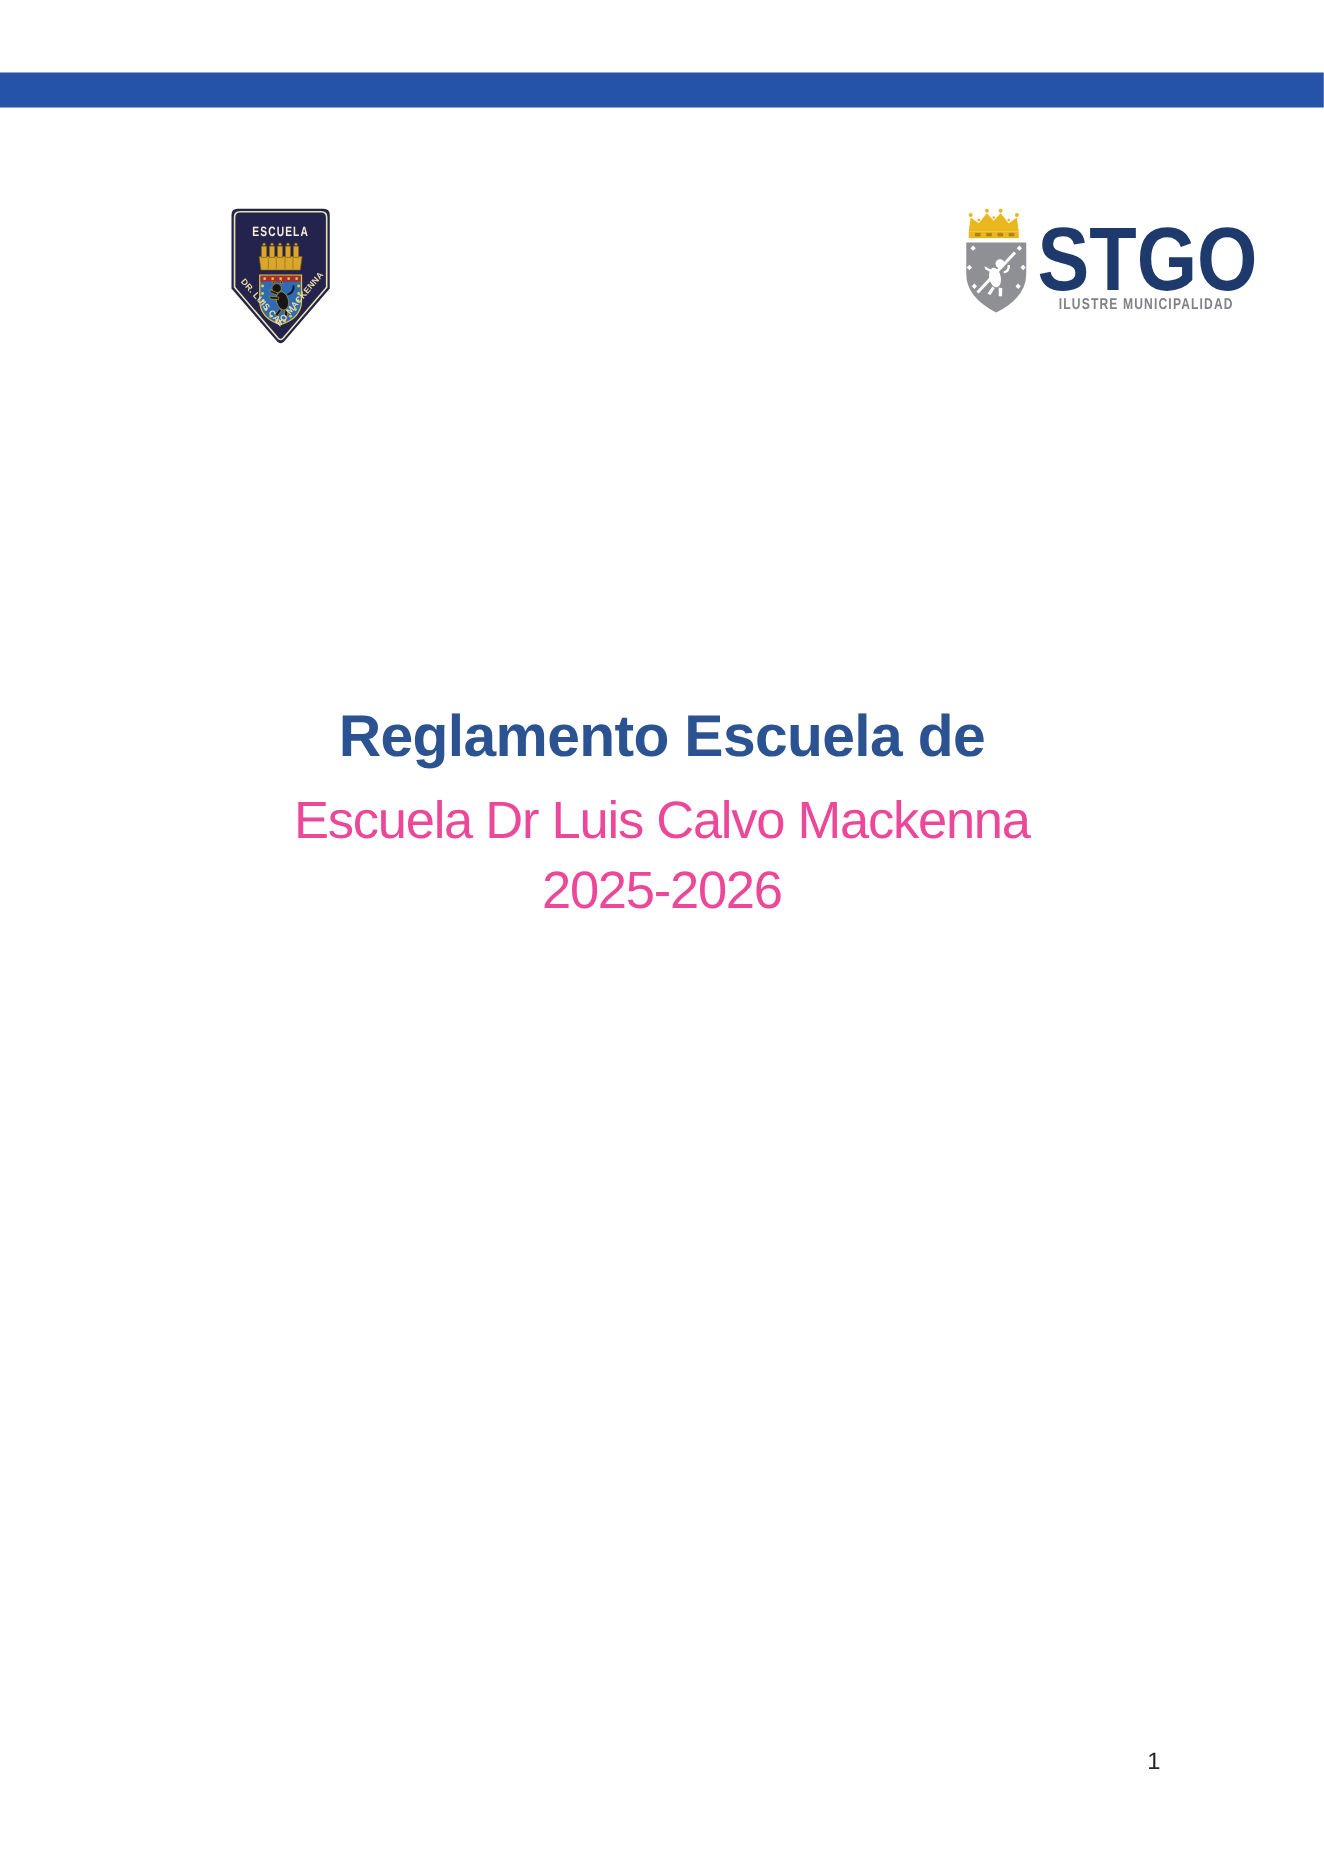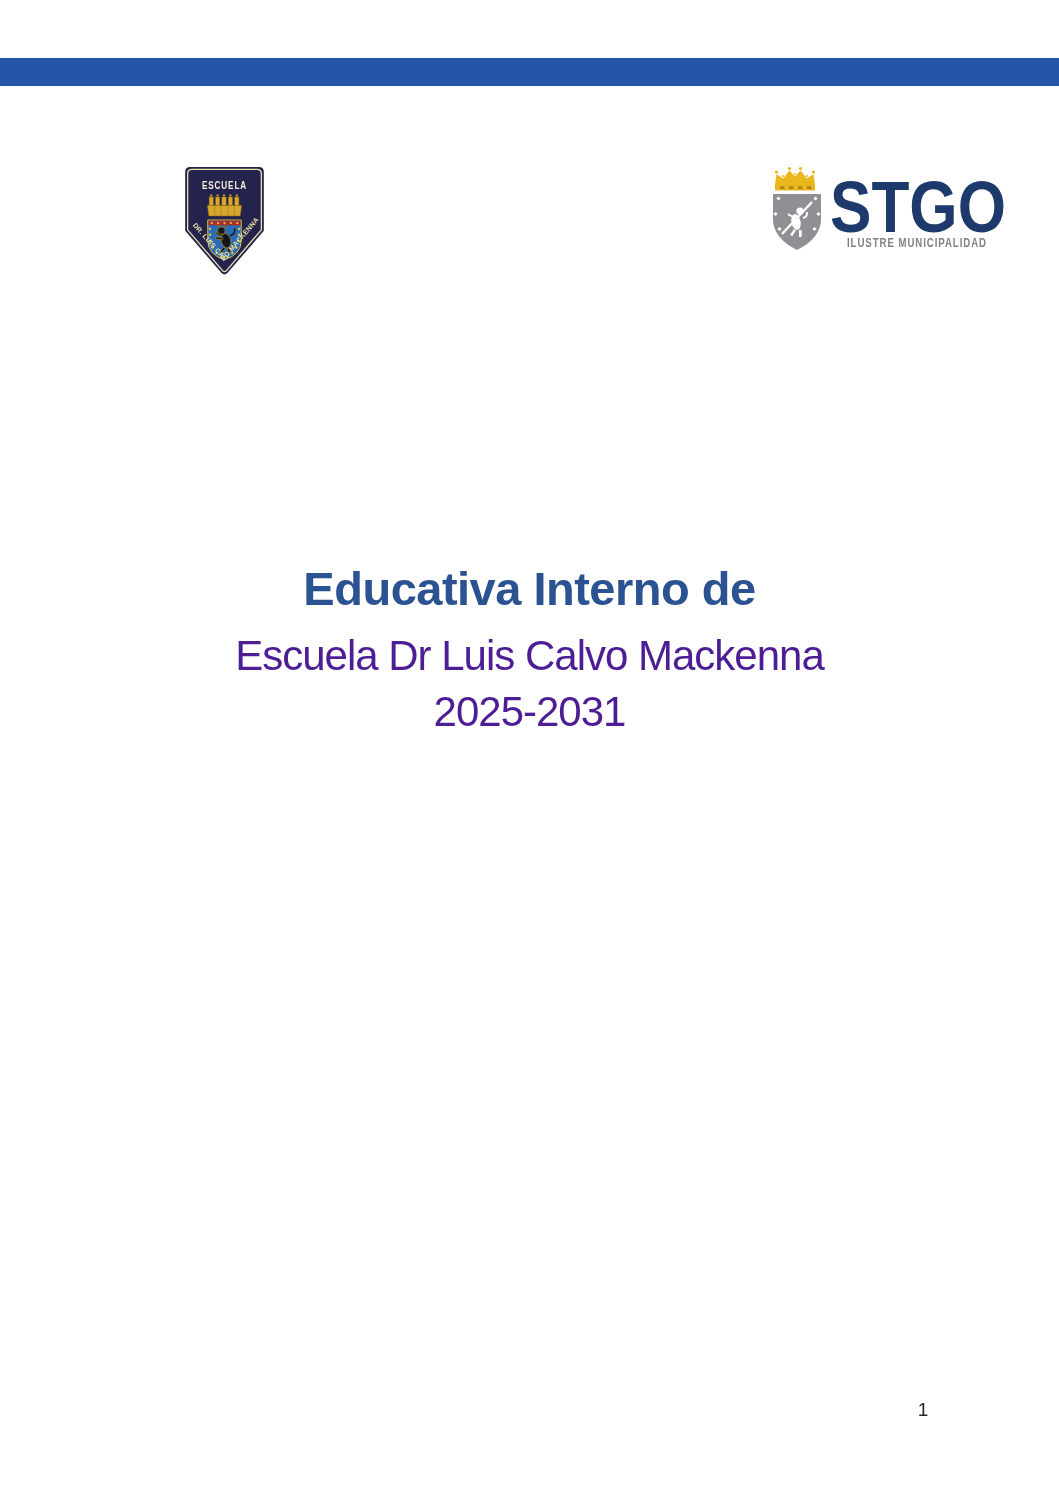--- a/index.html
+++ b/index.html
@@ -29,21 +29,21 @@
     width:1059px;text-align:center;
   }
   .title-line{
     font-size:47px;font-weight:700;
     color:#2B5291;line-height:65px;
     letter-spacing:-0.5px;
   }
   .subtitle-block{margin-top:7px;}
   .subtitle-line{
     font-size:42px;font-weight:400;
-    color:#4c1d95;line-height:56px;
+    color:#ec4899;line-height:56px;
     letter-spacing:-1px;
   }
   .page-number{
     position:absolute;left:905px;top:1399px;
     width:36px;text-align:center;
     font-size:19px;color:#262626;
   }
 </style>
 </head>
 <body>
@@ -146,20 +146,20 @@
       <path d="M36,69 l0,7 l2.6,0 l0.2,-6.4 z"></path>
       <path d="M30.5,55 l-6,-3 l0.8,2.6 l5,2.4 z"></path>
       <path d="M40,57 q4.5,-1 4,-6" fill="none" stroke="#FFFFFF" stroke-width="1.8"></path>
     </g>
   </g>
   <text x="67" y="71" font-size="72" font-weight="700" fill="#1E3A6C" textLength="176" lengthAdjust="spacingAndGlyphs">STGO</text>
   <text x="154" y="86" text-anchor="middle" font-size="12.5" font-weight="700" fill="#7F8184" letter-spacing="1.2" textLength="140" lengthAdjust="spacingAndGlyphs">ILUSTRE  MUNICIPALIDAD</text>
 </svg>
 
 <div class="title-block">
-  <div class="title-line">Educativa Interno de</div>
+  <div class="title-line">Reglamento Escuela de</div>
   <div class="subtitle-block">
     <div class="subtitle-line">Escuela Dr Luis Calvo Mackenna</div>
-    <div class="subtitle-line">2025-2031</div>
+    <div class="subtitle-line">2025-2026</div>
   </div>
 </div>
 
 <div class="page-number">1</div>
 
 </body></html>

